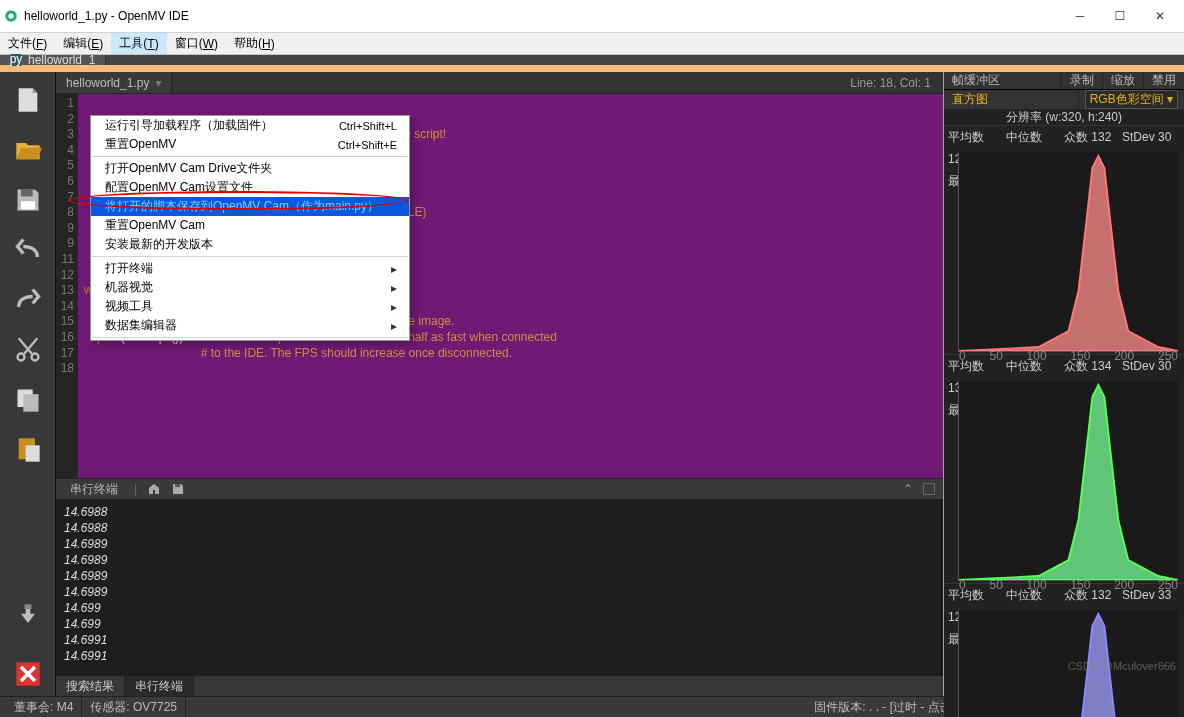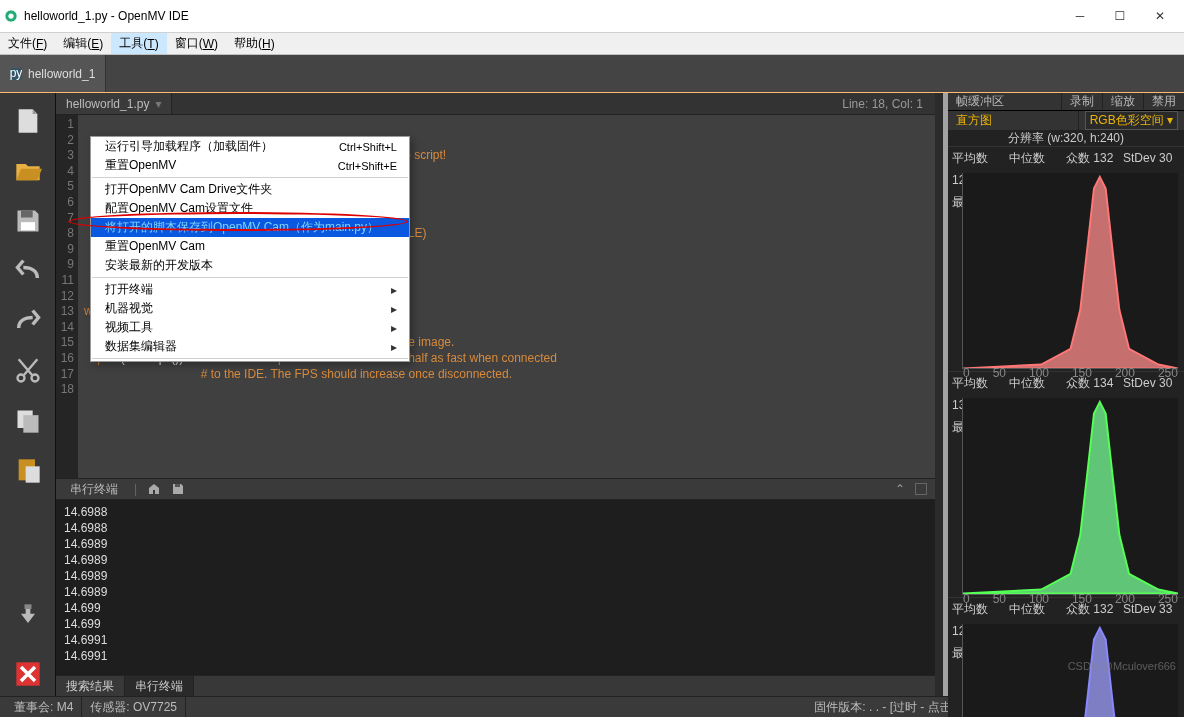--- a/index.html
+++ b/index.html
@@ -12,34 +12,34 @@
 .winbtns { display:flex; gap:0; }
 .winbtn { width:40px; height:21px; display:flex; align-items:center; justify-content:center; color:#333; }
 
 
 .menubar { height:22px; background:#f0f0f0; display:flex; align-items:stretch; border-bottom:1px solid #c0c0c0; }
 .menubar .menuitem { padding:0 8px; display:flex; align-items:center; color:#000; }
 .menubar .menuitem u { text-decoration:underline; }
 .menubar .menuitem.active { background:#cce8ff; }
 
 
-.filetabs { height:38px; background:#444; display:flex; align-items:stretch; border-bottom:1px solid #fdba74; }
+.filetabs { height:17px; background:#444; display:flex; align-items:stretch; border-bottom:7px solid #fdba74; }
 .filetab { background:#555; color:#ddd; padding:0 10px; display:flex; align-items:center; gap:6px; border-right:1px solid #333; }
 .filetab .fticon { width:12px; height:12px; }
 
 
 .mainrow { flex:1; display:flex; min-height:0; position:relative; }
 
 .leftbar { width:56px; background:#383838; display:flex; flex-direction:column; align-items:center; padding-top:14px; gap:22px; border-right:1px solid #111; }
 .leftbar .licon { width:28px; height:28px; color:#ccc; }
 .leftbar .spacer { flex:1; }
 .leftbar .licon.bottom { margin-bottom:8px; }
 
 
-.centercol { flex:1; display:flex; flex-direction:column; min-width:0; background:#404040; }
+.centercol { flex:1; display:flex; flex-direction:column; min-width:0; background:#701a75; }
 
 .infobar { height:22px; display:flex; align-items:center; background:#333; color:#bbb; border-bottom:1px solid #222; }
 .infobar .bc { padding:0 10px; background:#3a3a3a; border-right:1px solid #222; display:flex; align-items:center; gap:6px; height:100%; }
 .infobar .chev { flex:1; }
 .infobar .pos { padding:0 12px; color:#999; }
 
 .editor { flex:1; display:flex; font-family:"Consolas",monospace; font-size:13px; line-height:15.6px; color:#ccc; position:relative; overflow:hidden; }
 .gutter { width:22px; background:#252525; color:#777; text-align:right; padding:2px 4px 0 0; }
 .gutter div { height:15.6px; }
 .code { flex:1; padding:2px 0 0 6px; white-space:pre; color:#ddd; }
@@ -55,28 +55,28 @@
 .dropdown .ddsep { height:1px; background:#d0d0d0; margin:2px 1px; }
 .dropdown .dditem.hl { background:#0a57e0; color:#7dd3fc; }
 .dropdown .dditem .arrow { color:#333; }
 .redcirc { position:absolute; left:68px; top:119px; width:340px; height:19px; border:2px solid #d00; border-radius:50%; z-index:101; pointer-events:none; }
 
 
 .termbar { height:22px; background:#3a3a3a; color:#bbb; display:flex; align-items:center; border-top:1px solid #222; border-bottom:1px solid #222; padding:0 8px; gap:10px; }
 .termbar .tlabel { padding:0 6px; }
 .termbar .tico { width:14px; height:14px; color:#aaa; }
 .termbar .tspc { flex:1; }
-.terminal { height:175px; background:#1e1e1e; color:#ddd; font-family:"Consolas",monospace; font-size:13px; line-height:16px; padding:4px 8px; overflow:hidden; }
+.terminal { height:175px; background:#1e1e1e; color:#ddd; font-family:"Consolas",monospace; font-size:13px; line-height:16px; padding:4px 8px; overflow:hidden;font-style:italic; }
 
 .bottomtabs { height:21px; background:#383838; color:#ccc; display:flex; align-items:stretch; border-top:1px solid #222; }
 .btab { padding:0 10px; display:flex; align-items:center; border-right:1px solid #222; }
 .btab.active { background:#2a2a2a; }
 
 
-.rightcol { width:241px; background:#2b2b2b; display:flex; flex-direction:column; border-left:5px solid #a3a3a3;margin-left:8px; }
+.rightcol { width:241px; background:#2b2b2b; display:flex; flex-direction:column; border-left:1px solid #a3a3a3; }
 .rtop { height:22px; background:#333; display:flex; align-items:center; color:#bbb; }
 .rtop .rlabel { flex:1; padding:0 8px; }
 .rtop .ract { padding:0 8px; border-left:1px solid #222; height:100%; display:flex; align-items:center; }
 .camview { height:130px; background:linear-gradient(135deg,#d8dad5 0%,#888a88 35%,#6a6c6a 55%,#a8aaa6 75%,#c7c9c4 100%); border-bottom:1px solid #000; }
 .histhdr { height:20px; background:#333; display:flex; align-items:center; color:#eab308; }
 .histhdr .hh-l { flex:1; padding:0 8px; }
 .histhdr .hh-r { padding:0 6px; display:flex; align-items:center; gap:4px; border-left:1px solid #222; height:100%; }
 .histhdr .hh-r .dd { border:1px solid #555; padding:0 4px; background:#2a2a2a; }
 .resline { height:16px; text-align:center; color:#ccc; background:#222; }
 

